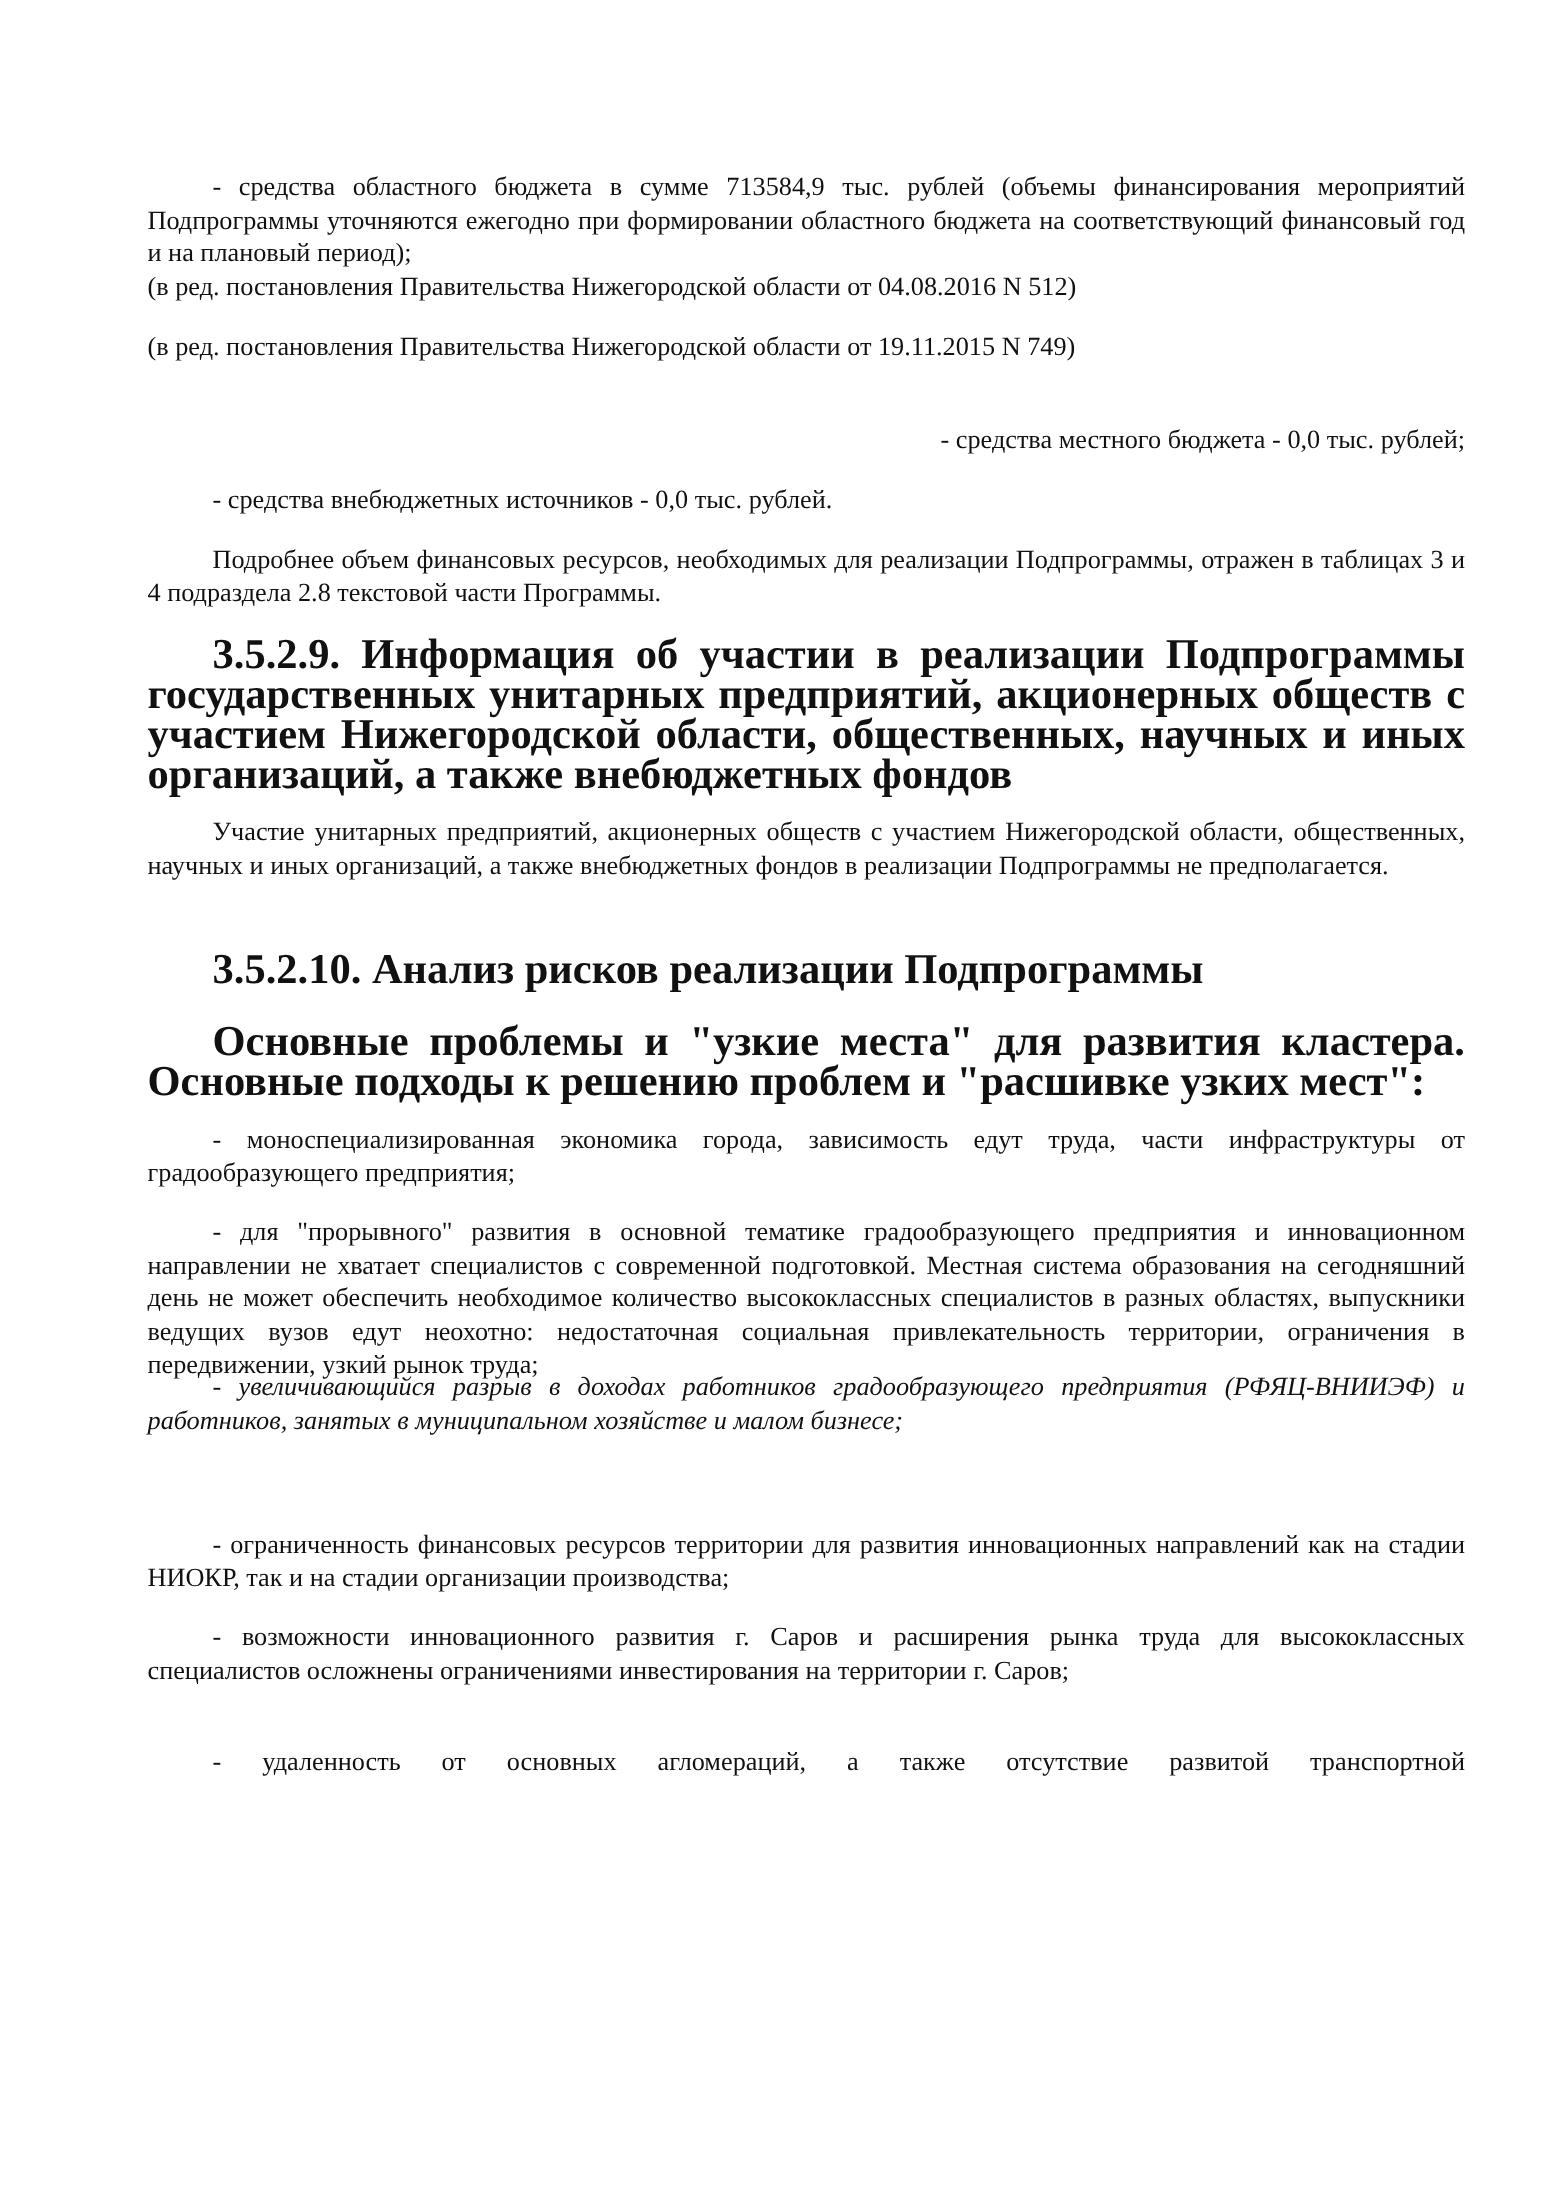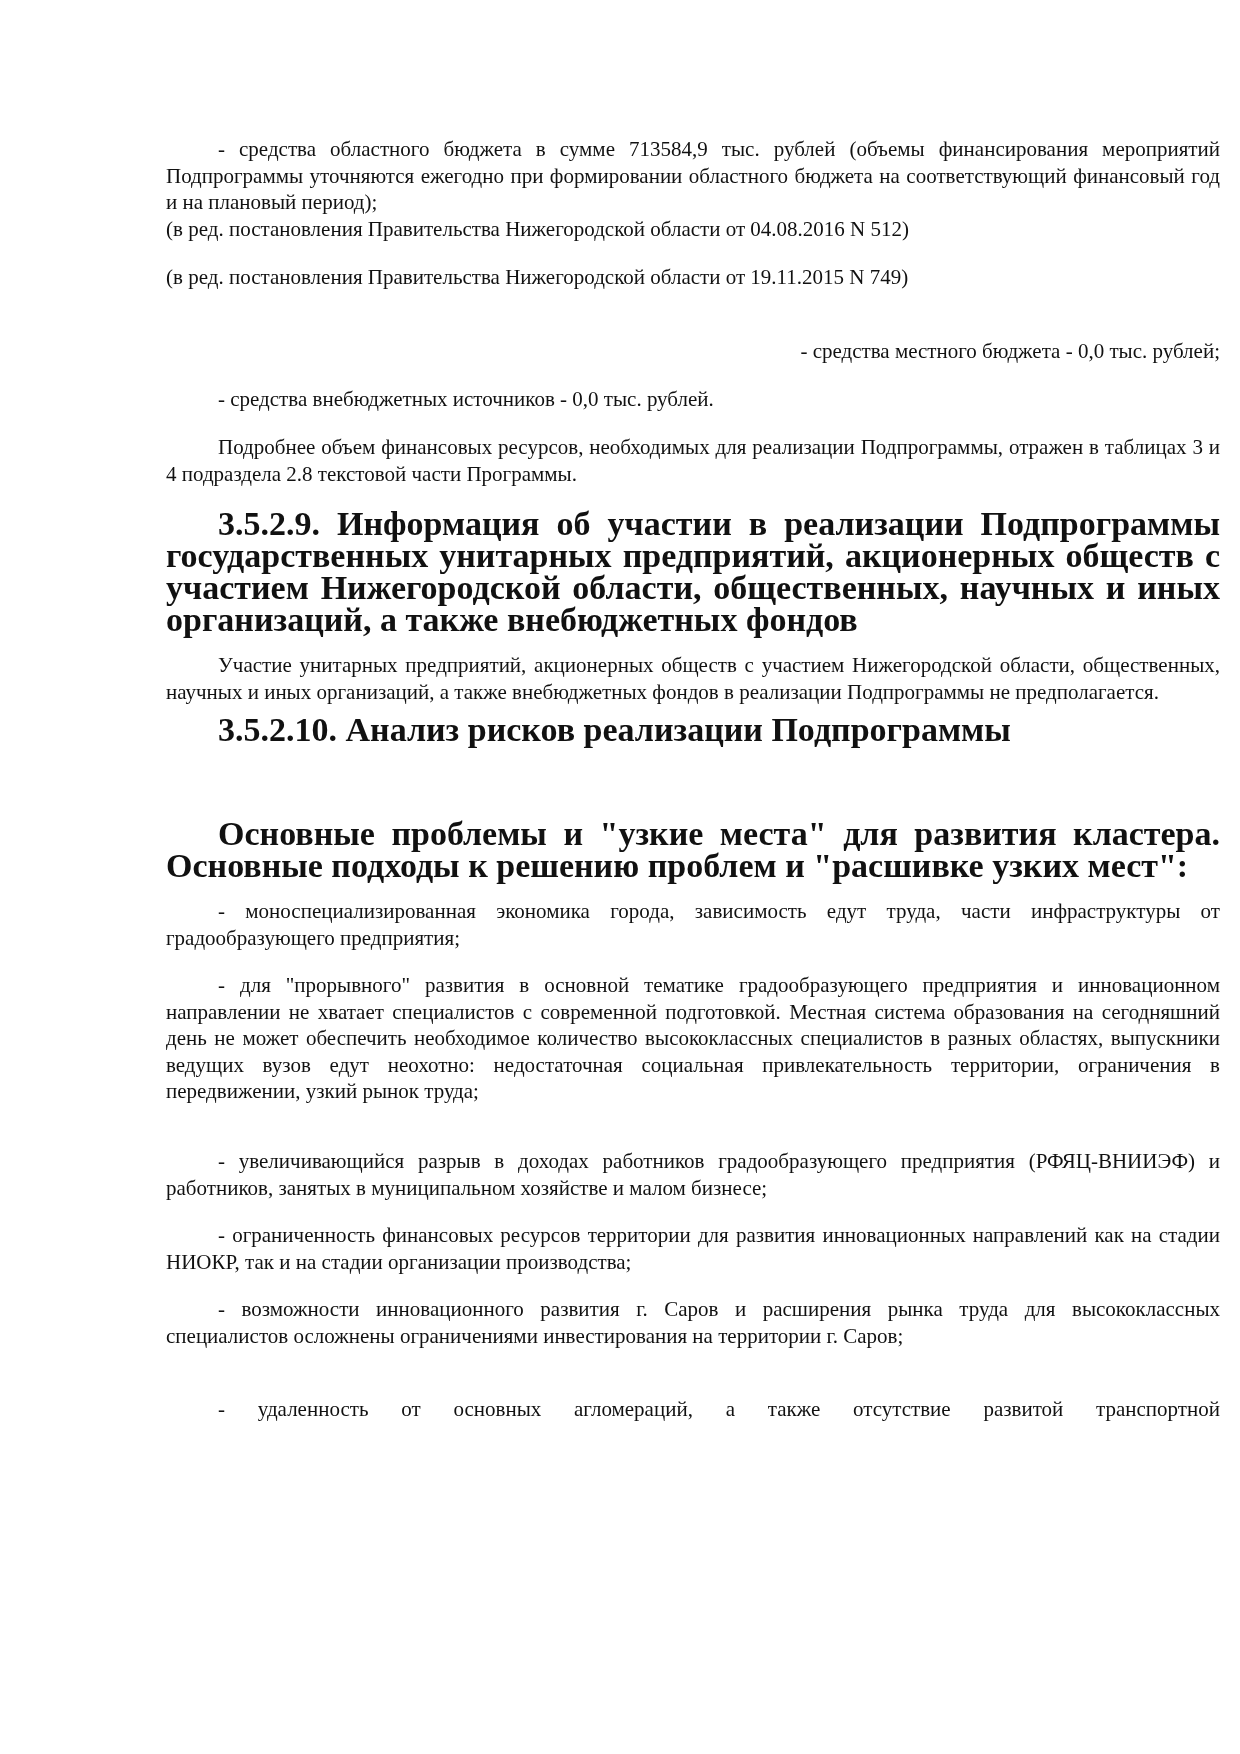--- a/index.html
+++ b/index.html
@@ -4,21 +4,21 @@
 <style>
   html, body { margin: 0; padding: 0; background: #ffffff; }
   body { width: 1240px; height: 1754px; position: relative; overflow: hidden; }
   .page {
     position: absolute; left: 118px; top: 0; width: 1054px;
     font-family: "Liberation Serif", "DejaVu Serif", serif;
     color: #111111;
     font-size: 21px;
     line-height: 26.5px;
   }
-  .blk { position: absolute; left: 0; width: 1054px; margin-left: 48px; }
+  .blk { position: absolute; left: 0; width: 1054px; }
   p { margin: 0; text-align: justify; }
   .indent { text-indent: 52px; }
   .amend { text-indent: 0; text-align: left; }
   .h { font-weight: bold; font-size: 34px; line-height: 32px; text-align: justify; }
   .h.indent { text-indent: 52px; }
   .lastjust { text-align-last: left; }
 </style>
 </head>
 <body>
 
@@ -46,37 +46,37 @@
   </div>
 
   <div class="blk" style="top:508px;">
     <p class="h indent lastjust">3.5.2.9. Информация об участии в реализации Подпрограммы государственных унитарных предприятий, акционерных обществ с участием Нижегородской области, общественных, научных и иных организаций, а также внебюджетных фондов</p>
   </div>
 
   <div class="blk" style="top:652px;">
     <p class="indent lastjust">Участие унитарных предприятий, акционерных обществ с участием Нижегородской области, общественных, научных и иных организаций, а также внебюджетных фондов в реализации Подпрограммы не предполагается.</p>
   </div>
 
-  <div class="blk" style="top:714px;">
+  <div class="blk" style="top:760px;">
     <p class="h indent" style="text-align:left">3.5.2.10. Анализ рисков реализации Подпрограммы</p>
   </div>
 
   <div class="blk" style="top:818px;">
     <p class="h indent lastjust">Основные проблемы и "узкие места" для развития кластера. Основные подходы к решению проблем и "расшивке узких мест":</p>
   </div>
 
   <div class="blk" style="top:898px;">
     <p class="indent lastjust">- моноспециализированная экономика города, зависимость едут труда, части инфраструктуры от градообразующего предприятия;</p>
   </div>
 
   <div class="blk" style="top:972px;">
     <p class="indent lastjust">- для "прорывного" развития в основной тематике градообразующего предприятия и инновационном направлении не хватает специалистов с современной подготовкой. Местная система образования на сегодняшний день не может обеспечить необходимое количество высококлассных специалистов в разных областях, выпускники ведущих вузов едут неохотно: недостаточная социальная привлекательность территории, ограничения в передвижении, узкий рынок труда;</p>
   </div>
 
-  <div class="blk" style="top:1148px;">
+  <div class="blk" style="top:1096px;font-style:italic;">
     <p class="indent lastjust">- увеличивающийся разрыв в доходах работников градообразующего предприятия (РФЯЦ-ВНИИЭФ) и работников, занятых в муниципальном хозяйстве и малом бизнесе;</p>
   </div>
 
   <div class="blk" style="top:1222px;">
     <p class="indent lastjust">- ограниченность финансовых ресурсов территории для развития инновационных направлений как на стадии НИОКР, так и на стадии организации производства;</p>
   </div>
 
   <div class="blk" style="top:1296px;">
     <p class="indent lastjust">- возможности инновационного развития г. Саров и расширения рынка труда для высококлассных специалистов осложнены ограничениями инвестирования на территории г. Саров;</p>
   </div>

